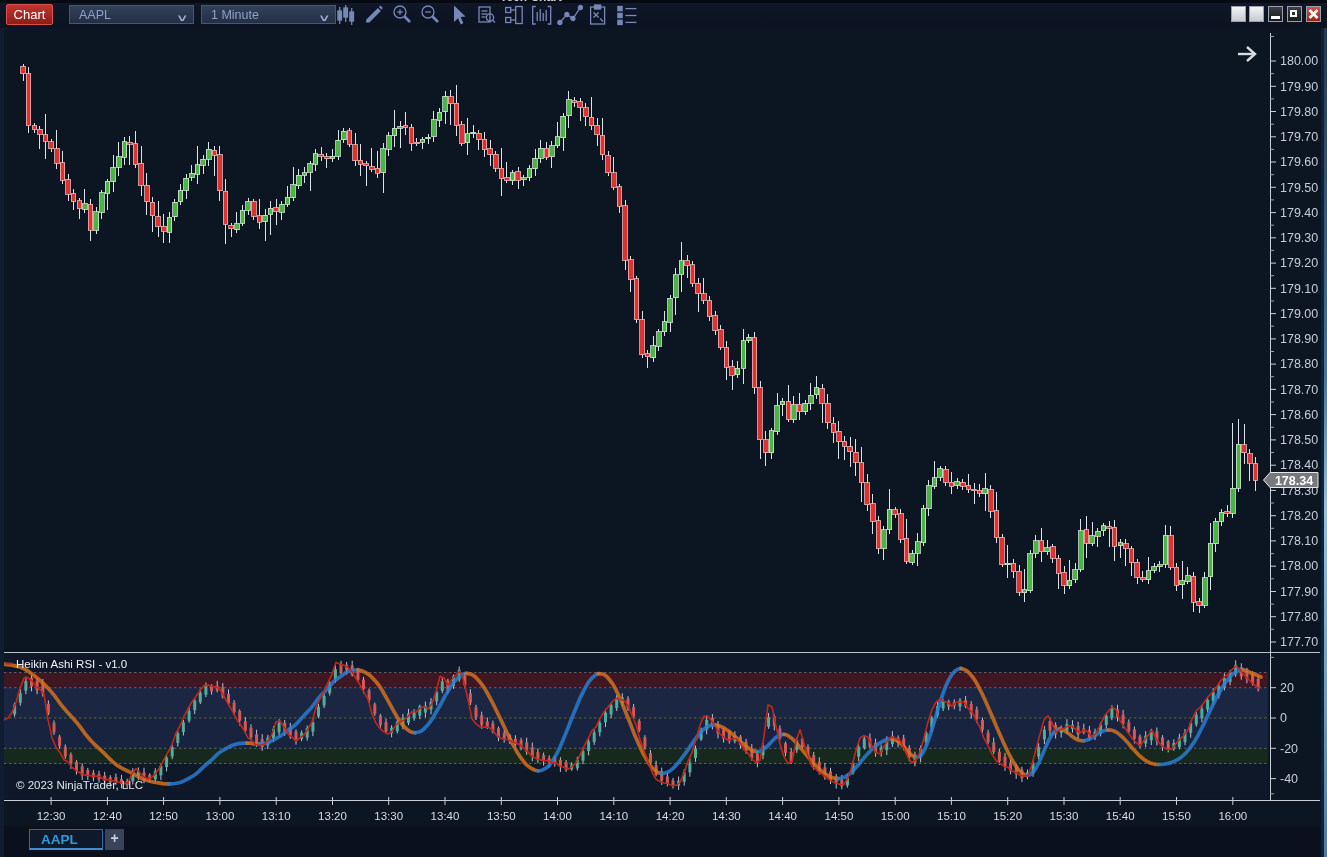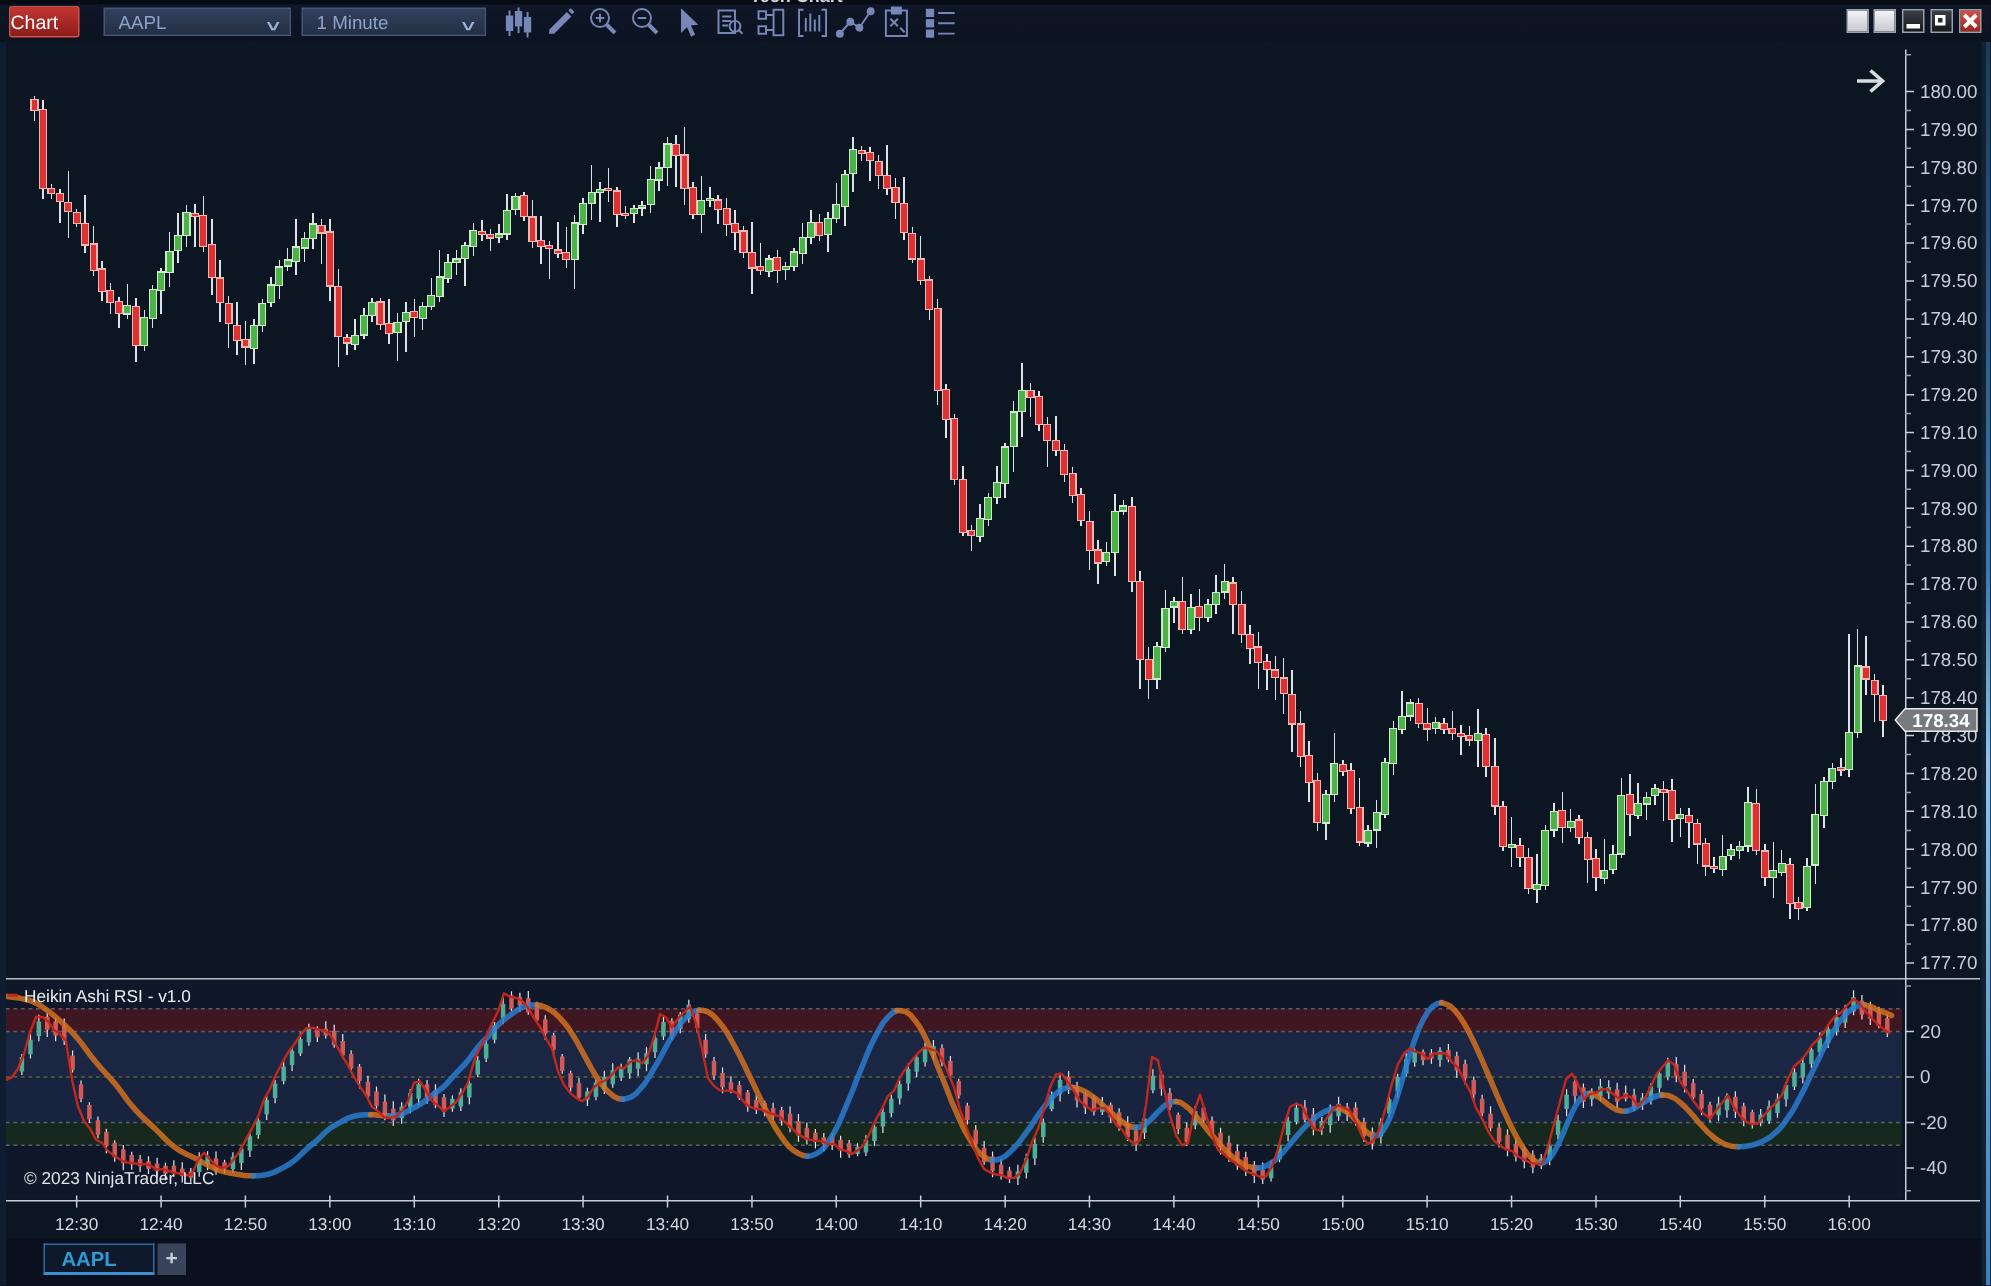--- a/index.html
+++ b/index.html
@@ -1,38 +1,38 @@
 <!DOCTYPE html>
 <html><head><meta charset="utf-8"><style>
 *{margin:0;padding:0;box-sizing:border-box}
 body{width:1327px;height:857px;overflow:hidden;background:#0a101d;font-family:"Liberation Sans",sans-serif;position:relative}
 .titlebar{position:absolute;left:0;top:0;width:1327px;height:3px;background:#060a13;overflow:hidden}
 .titletxt{position:absolute;left:500px;top:-10px;color:#cfd6de;font-size:12px;font-weight:bold}
 .toolbar{position:absolute;left:0;top:3px;width:1327px;height:25px;background:linear-gradient(#0f1728,#0b1220)}
-.chartbtn{position:absolute;left:6px;top:1px;width:47px;height:21px;background:linear-gradient(#c23430,#8c1d1a);border:1px solid #d4524a;border-radius:2px;color:#fff;font-size:13px;line-height:19px}
+.chartbtn{position:absolute;left:6px;top:1px;width:47px;height:21px;background:linear-gradient(#c23430,#8c1d1a);border:1px solid #d4524a;border-radius:2px;color:#fff;font-size:13px;text-align:center;line-height:19px}
 .combo{position:absolute;top:2px;height:19px;background:linear-gradient(#32405a,#242f45);border:1px solid #46567a;color:#8da2c8;font-size:12.5px;line-height:18px;padding-left:9px}
 .chev{position:absolute;right:8px;top:3px;font-size:11px;color:#9db2d8;font-weight:bold;transform:scaleX(1.4)}
 .wbtn{position:absolute;top:3px;width:14.5px;height:15.5px;border:1px solid #9aa0a8}
 .chart{position:absolute;left:4px;top:28px;width:1323px;height:829px;background:#0c1522}
 .axl{fill:#c6cdd8;font-size:12.5px;font-family:"Liberation Sans",sans-serif}
 .txl{fill:#d5dbe2;font-size:11.5px;font-family:"Liberation Sans",sans-serif}
 .leftedge{position:absolute;left:0;top:28px;width:4px;height:829px;background:#101d30}
 .rightedge{position:absolute;left:1321px;top:28px;width:6px;height:829px;background:#122134}
 .redge2{position:absolute;left:1323.5px;top:28px;width:3.5px;height:829px;background:linear-gradient(#1b3c5c 0%,#3a77ad 42%,#8ec4ea 58%,#3e7fb5 100%)}
 .tabbar{position:absolute;left:4px;top:826px;width:1317px;height:31px;background:#0a101d}
 .tab{position:absolute;left:25px;top:3px;width:74px;height:21px;background:#0e1a2c;border:1px solid #2e6ba6;border-bottom:2px solid #3f8fd0;color:#2f9bd6;font-size:13.5px;font-weight:bold;line-height:19px;padding-left:11px}
 .plus{position:absolute;left:101px;top:3px;width:19px;height:21px;background:#39445a;color:#c8d0dc;font-size:14px;font-weight:bold;text-align:center;line-height:19px}
 </style></head><body>
 <div class="titlebar">
     <div class="titletxt">Tech Chart</div>
   </div>
 <div class="toolbar">
 <div class="chartbtn">Chart</div>
 <div class="combo" style="left:69px;width:125px">AAPL<span class="chev">˅</span></div>
-<div class="combo" style="left:201px;width:123px">1 Minute<span class="chev">˅</span></div>
+<div class="combo" style="left:201px;width:135px">1 Minute<span class="chev">˅</span></div>
 <svg width="660" height="25" style="position:absolute;left:330px;top:0" viewBox="0 0 660 25">
 <g stroke="#7787b8" fill="none" stroke-width="1.3">
 <g transform="translate(15.7,0)">
           <line x1="-6" y1="4" x2="-6" y2="21"></line>
           <rect x="-7.8" y="8" width="3.6" height="9" fill="#7787b8"></rect>
           <line x1="0" y1="2" x2="0" y2="19"></line>
           <rect x="-1.8" y="5" width="3.6" height="9" fill="#7787b8"></rect>
           <line x1="6" y1="5" x2="6" y2="22"></line>
           <rect x="4.2" y="9" width="3.6" height="9" fill="#7787b8"></rect>
         </g>

